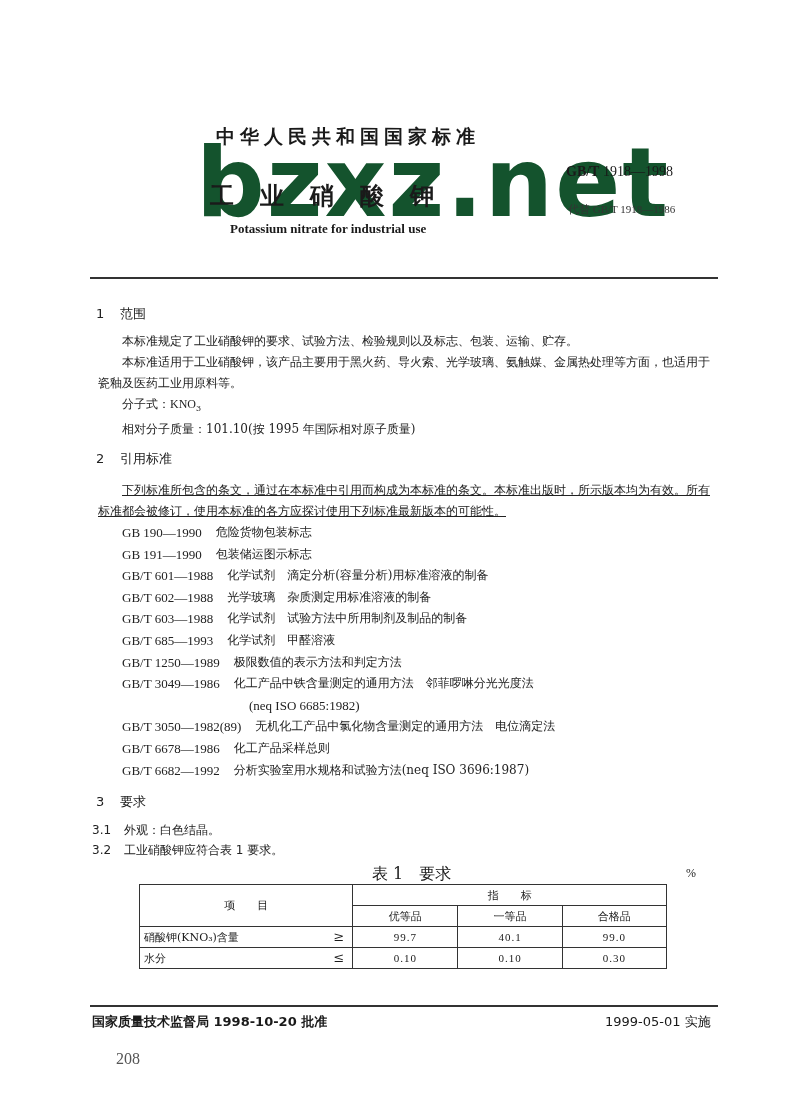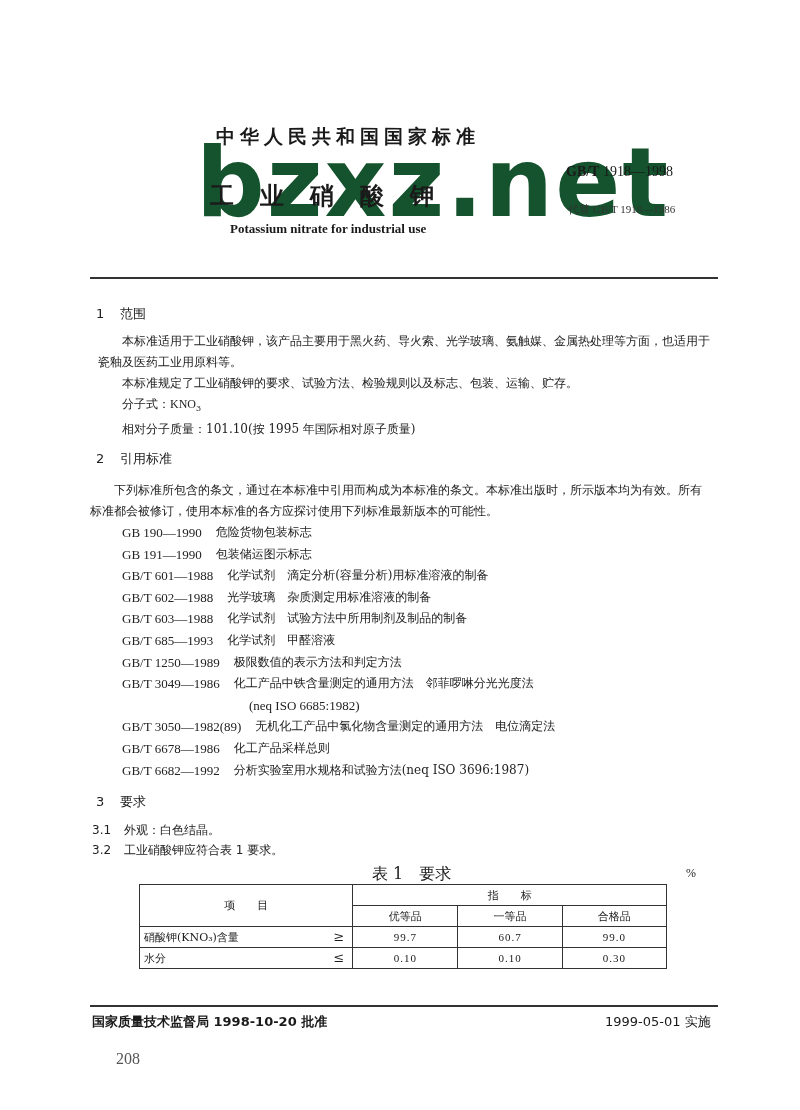--- a/index.html
+++ b/index.html
@@ -95,30 +95,30 @@
   <span>1918—1998</span>
 </div>
 <div class="abs std-replace">代替 GB/T 1918—1986</div>
 
 <div class="abs rule-top"></div>
 
 <div class="abs sec-head" style="left:96px; top:305px;">
   <span class="num">1</span><span>范围</span>
 </div>
 <div class="abs para" style="left:98px; top:331px; width:622px;">
+  <p class="indent">本标准规定了工业硝酸钾的要求、试验方法、检验规则以及标志、包装、运输、贮存。</p>
   <p class="indent">本标准适用于工业硝酸钾，该产品主要用于黑火药、导火索、光学玻璃、氨触媒、金属热处理等方面，也适用于瓷釉及医药工业用原料等。</p>
-  <p class="indent">本标准规定了工业硝酸钾的要求、试验方法、检验规则以及标志、包装、运输、贮存。</p>
   <p class="indent"><span>分子式：</span><span style="font-family:'Liberation Serif',serif;">KNO</span><sub style="font-size:8px;">3</sub></p>
   <p class="indent">相对分子质量：101.10(按 1995 年国际相对原子质量)</p>
 </div>
 
 <div class="abs sec-head" style="left:96px; top:450px;">
   <span class="num">2</span><span>引用标准</span>
 </div>
-<div class="abs para" style="left:90px; top:480px; width:622px;">
+<div class="abs para" style="left:98px; top:480px; width:622px;text-decoration:underline;">
   <p class="indent">下列标准所包含的条文，通过在本标准中引用而构成为本标准的条文。本标准出版时，所示版本均为有效。所有标准都会被修订，使用本标准的各方应探讨使用下列标准最新版本的可能性。</p>
 </div>
 
 <div class="abs ref-list">
   <div class="ref-row">
       <span class="ref-code">GB 190—1990</span>
       <span class="ref-title">危险货物包装标志</span>
     </div>
   <div class="ref-row">
       <span class="ref-code">GB 191—1990</span>
@@ -191,21 +191,21 @@
     <th colspan="3">指　　标</th>
   </tr>
   <tr>
     <th>优等品</th>
     <th>一等品</th>
     <th>合格品</th>
   </tr>
   <tr>
     <td class="item-name"><span>硝酸钾(KNO₃)含量</span><span class="op">≥</span></td>
     <td class="num-cell">99.7</td>
-    <td class="num-cell">60.7</td>
+    <td class="num-cell">40.1</td>
     <td class="num-cell">99.0</td>
   </tr>
   <tr>
     <td class="item-name"><span>水分</span><span class="op">≤</span></td>
     <td class="num-cell">0.10</td>
     <td class="num-cell">0.10</td>
     <td class="num-cell">0.30</td>
   </tr>
 </tbody>
   </table>

